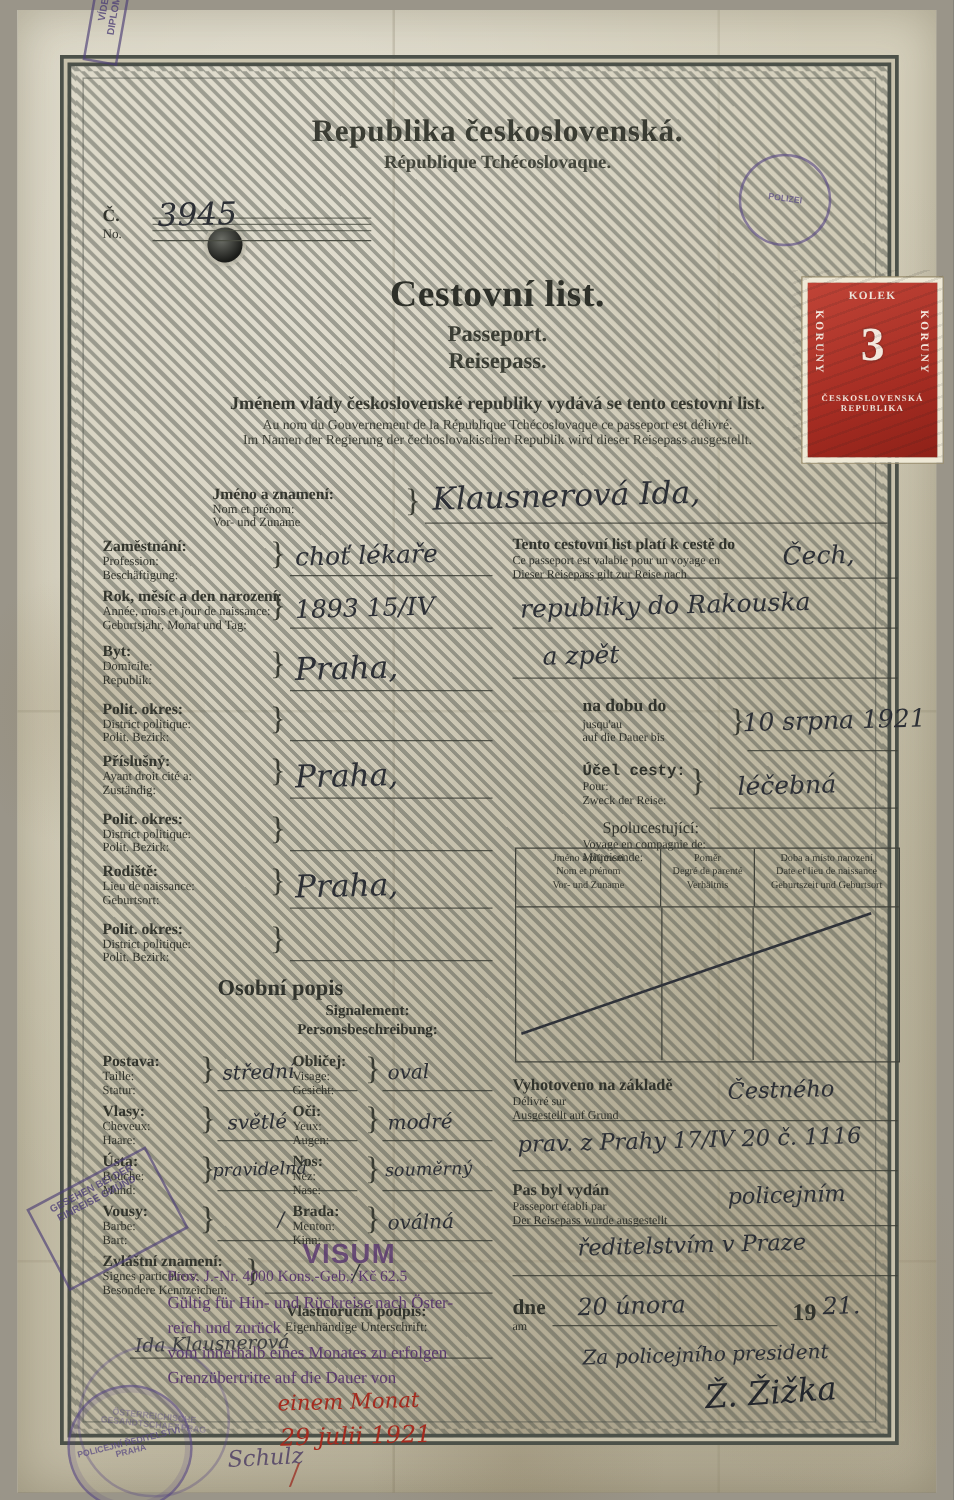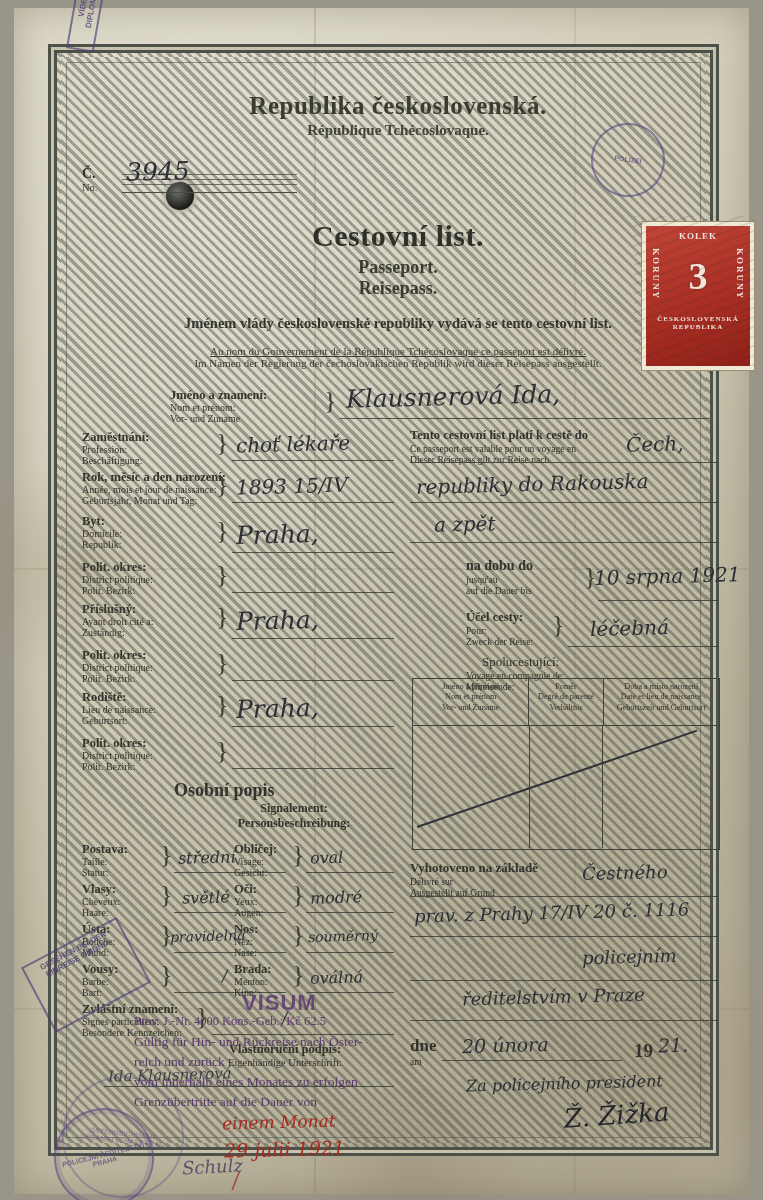--- a/index.html
+++ b/index.html
@@ -297,21 +297,21 @@
       <div id="stampcancel"></div>
 
       <div class="center" style="margin-top:80px;">
         <div class="t-big">Cestovní list.</div>
         <div class="t-mid" style="margin-top:4px;">Passeport.</div>
         <div class="t-mid">Reisepass.</div>
       </div>
 
       <div class="center" style="margin-top:16px;">
         <div class="t-decl-cz">Jménem vlády československé republiky vydává se tento cestovní list.</div>
-        <div class="t-decl-sm" style="margin-top:13px;text-decoration:underline;">Au nom du Gouvernement de la République Tchécoslovaque ce passeport est délivré.</div>
+        <div class="t-decl-sm" style="margin-top:2px;">Au nom du Gouvernement de la République Tchécoslovaque ce passeport est délivré.</div>
         <div class="t-decl-sm">Im Namen der Regierung der čechoslovakischen Republik wird dieser Reisepass ausgestellt.</div>
       </div>
 
       <div class="lbl" style="left:96px; top:318px; width:160px;">
         <span>Jméno a znamení:</span>
         <span class="l2">Nom et prénom:</span>
         <span class="l3">Vor- und Zuname</span>
       </div>
       <div class="brace" style="left:250px; top:316px;">}</div>
       <div class="rule" style="left:266px; top:348px; width:370px;"></div>
@@ -495,21 +495,21 @@
       <div style="position:absolute; left:392px; top:488px; width:130px;">
         <div style="font-size:14px; font-weight:bold;">na dobu do</div>
         <div style="font-size:9.6px;">jusqu'au</div>
         <div style="font-size:9.6px;">auf die Dauer bis</div>
       </div>
       <div class="brace" style="left:510px; top:492px;">}</div>
       <div class="rule" style="left:524px; top:530px; width:120px;"></div>
       <div class="hw med" style="position:absolute; left:520px; top:494px;">10 srpna 1921</div>
 
       <div style="position:absolute; left:392px; top:540px; width:110px;">
-        <div style="font-size:12.5px; font-weight:bold;">Účel cesty:</div>
+        <div style="font-size:12.5px; font-weight:bold;font-family:Liberation Mono, monospace;">Účel cesty:</div>
         <div style="font-size:9.6px;">Pour:</div>
         <div style="font-size:9.6px;">Zweck der Reise:</div>
       </div>
       <div class="brace" style="left:478px; top:540px;">}</div>
       <div class="rule" style="left:494px; top:576px; width:150px;"></div>
       <div class="hw med" style="position:absolute; left:516px; top:546px;">léčebná</div>
 
       <div style="position:absolute; left:392px; top:584px; width:200px;">
         <div style="font-size:13px; font-weight:normal;padding-left:16px;">Spolucestující:</div>
         <div style="font-size:9.6px;">Voyage en compagnie de:</div>
@@ -545,20 +545,25 @@
       <div style="position:absolute; left:336px; top:790px; width:200px;">
         <div style="font-size:13px; font-weight:bold;">Vyhotoveno na základě</div>
         <div style="font-size:9.6px;">Délivré sur</div>
         <div style="font-size:9.6px;">Ausgestellt auf Grund</div>
       </div>
       <div class="rule" style="left:336px; top:826px; width:308px;"></div>
       <div class="rule" style="left:336px; top:866px; width:308px;"></div>
       <div class="hw sm" style="position:absolute; left:508px; top:792px; font-size:18px;">Čestného</div>
       <div class="hw sm" style="position:absolute; left:340px; top:832px; font-size:18px;">prav. z Prahy 17/IV 20 č. 1116</div>
 
+      <div style="position:absolute; left:336px; top:874px; width:220px;">
+        <div style="font-size:13px; font-weight:bold;">Pas byl vydán</div>
+        <div style="font-size:9.6px;">Passeport établi par</div>
+        <div style="font-size:9.6px;">Der Reisepass wurde ausgestellt</div>
+      </div>
       <div class="rule" style="left:336px; top:910px; width:308px;"></div>
       <div class="rule" style="left:336px; top:950px; width:308px;"></div>
       <div class="hw sm" style="position:absolute; left:508px; top:876px; font-size:18px;">policejním</div>
       <div class="hw sm" style="position:absolute; left:388px; top:916px; font-size:18px;">ředitelstvím v Praze</div>
 
       <div style="position:absolute; left:336px; top:966px; width:40px;">
         <div style="font-size:17px; font-weight:bold;">dne</div>
         <div style="font-size:9.6px;">am</div>
       </div>
       <div class="rule" style="left:368px; top:990px; width:180px;"></div>

